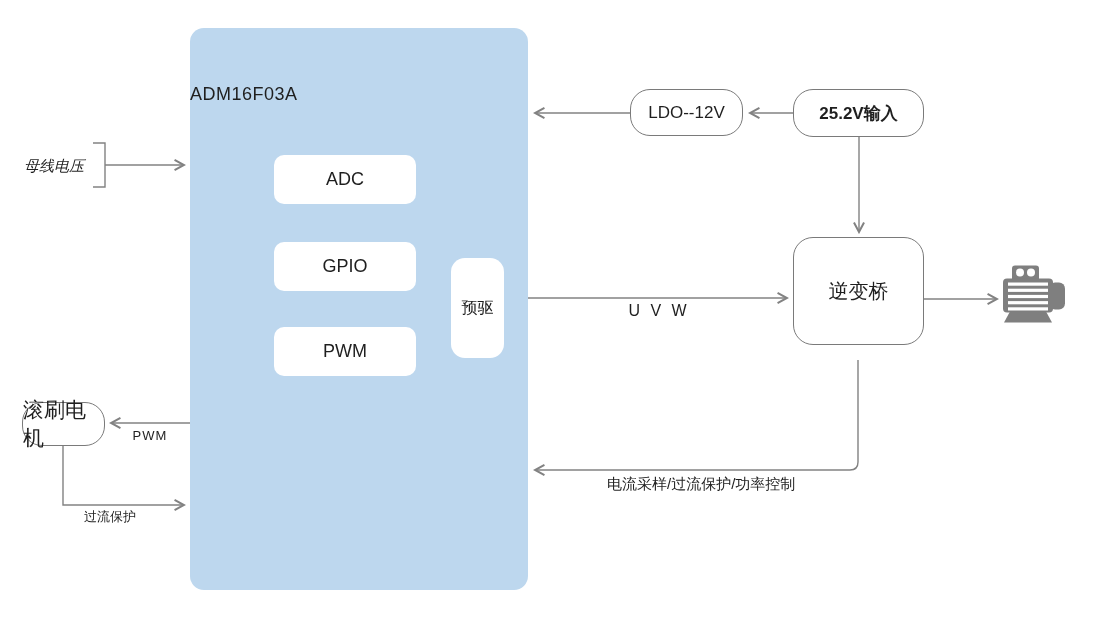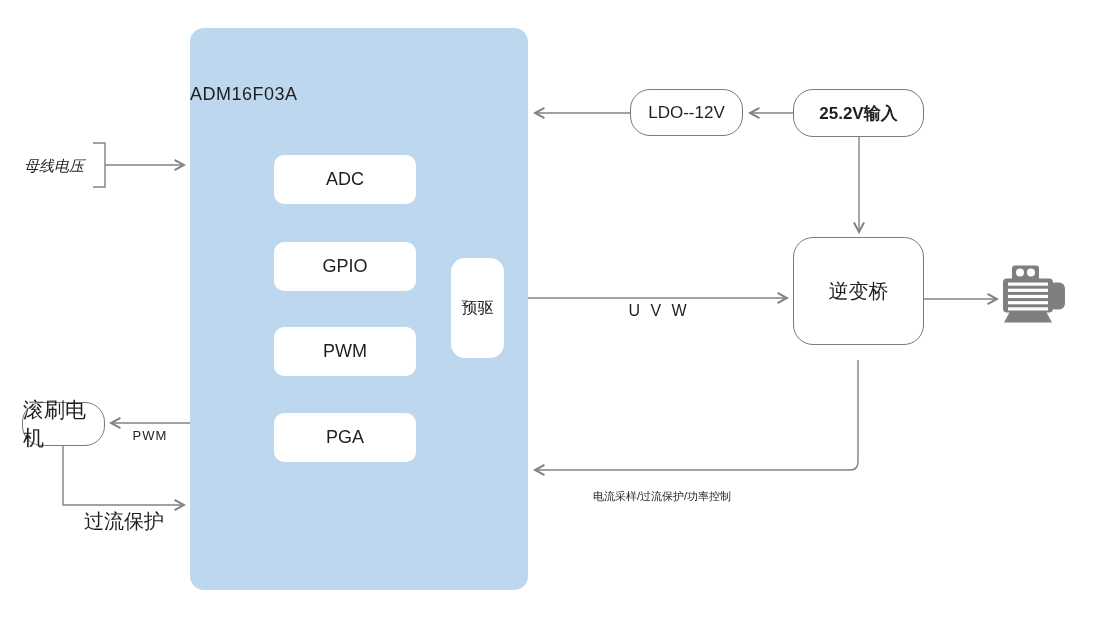--- a/index.html
+++ b/index.html
@@ -30,23 +30,23 @@
     position:absolute;background:#ffffff;border:1.5px solid #7a7a7a;border-radius:20px;
     display:flex;align-items:center;justify-content:center;box-sizing:border-box;
   }
   .ldo{left:630px;top:89px;width:113px;height:47px;font-size:17px;}
   .vin{left:793px;top:89px;width:131px;height:48px;font-size:17px;font-weight:bold;}
   .inverter{left:793px;top:237px;width:131px;height:108px;font-size:20px;}
   .brush{left:22px;top:402px;width:83px;height:44px;font-size:21px;}
   .lbl{position:absolute;font-size:14px;color:#1f1f1f;white-space:nowrap;}
   .bus-label{left:24px;top:157px;font-size:15px;font-style:italic;}
   .uvw-label{left:609px;top:302px;width:100px;text-align:center;font-size:16px;letter-spacing:3px;}
-  .feedback-label{left:593px;top:475px;font-size:11px;margin-top:14px;}
+  .feedback-label{left:607px;top:475px;font-size:15px;}
   .pwm-label{left:125px;top:428px;width:50px;text-align:center;font-size:13px;letter-spacing:1px;}
-  .oc-label{left:84px;top:508px;font-size:20px;}
+  .oc-label{left:84px;top:508px;font-size:13px;}
   .motor{position:absolute;left:1003px;top:265px;width:62px;height:59px;}
 </style>
 </head>
 <body>
 
 <div class="stage">
 
   <svg class="wires" viewBox="0 0 1100 619" xmlns="http://www.w3.org/2000/svg">
     <defs>
       <marker id="arr" viewBox="0 0 10 10" refX="8.5" refY="5" markerWidth="9" markerHeight="9" orient="auto-start-reverse">
@@ -66,21 +66,20 @@
       <path d="M63,446 V505 H184" marker-end="url(#arr)"></path>
     </g>
   </svg>
 
   <div class="chip"></div>
   <div class="chip-title">ADM16F03A</div>
 
   <div class="module" style="top:155px">ADC</div>
   <div class="module" style="top:242px">GPIO</div>
   <div class="module" style="top:327px">PWM</div>
-  <div class="module" style="top:413px">PGA</div>
 
   <div class="predriver">预驱</div>
 
   <div class="node ldo">LDO--12V</div>
   <div class="node vin">25.2V输入</div>
   <div class="node inverter">逆变桥</div>
   <div class="node brush">滚刷电机</div>
 
   <div class="lbl bus-label">母线电压</div>
   <div class="lbl uvw-label">U V W</div>

